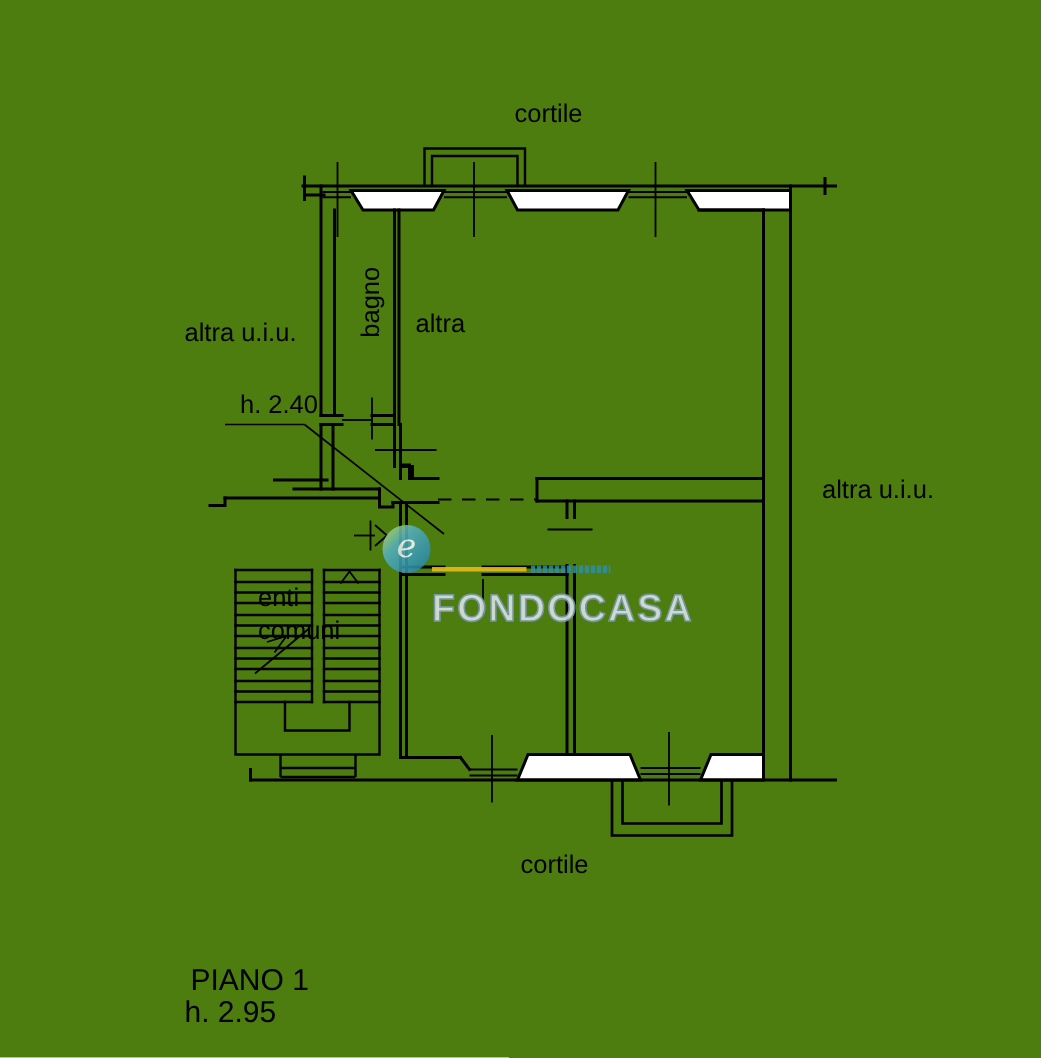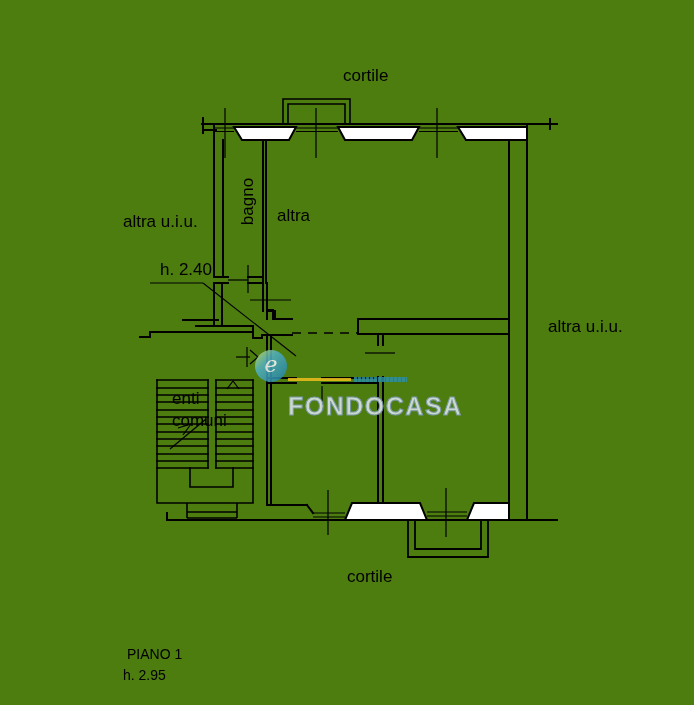--- a/index.html
+++ b/index.html
@@ -1,20 +1,20 @@
 <!DOCTYPE html>
 <html><head>
 <meta charset="utf-8">
 <style>
   html,body{margin:0;padding:0;background:#ffffff;}
   #stage{position:relative;width:694px;height:705px;background:#4d7c0f;overflow:hidden;
          font-family:"Liberation Sans",sans-serif;}
   svg{position:absolute;left:0;top:0;}
   .lbl{position:absolute;color:#000;font-size:17px;line-height:21px;white-space:pre-line;}
-  .lbl.big{font-size:14px;line-height:22px;text-align:right;}
+  .lbl.big{font-size:20px;line-height:22px;text-align:right;}
   #bagno-label{transform:rotate(-90deg);transform-origin:center center;width:70px;text-align:center;}
   
   #watermark{position:absolute;left:255px;top:347px;width:175px;height:42px;opacity:0.85;}
   #wm-circle{position:absolute;left:0;top:3px;width:32px;height:32px;border-radius:50%;
              background:linear-gradient(135deg,#cede5e 0%,#54b2c2 35%,#1d7fa8 100%);
              display:flex;align-items:center;justify-content:center;}
   #wm-letter{color:#ffffff;font-family:"DejaVu Serif",serif;font-style:italic;
              font-size:22px;line-height:22px;transform:translateY(-1px);}
   #wm-brand{position:absolute;left:33px;top:7px;font-size:25px;font-weight:bold;
             letter-spacing:1.5px;color:#e4eaf1;-webkit-text-stroke:1px #7d9cb8;

